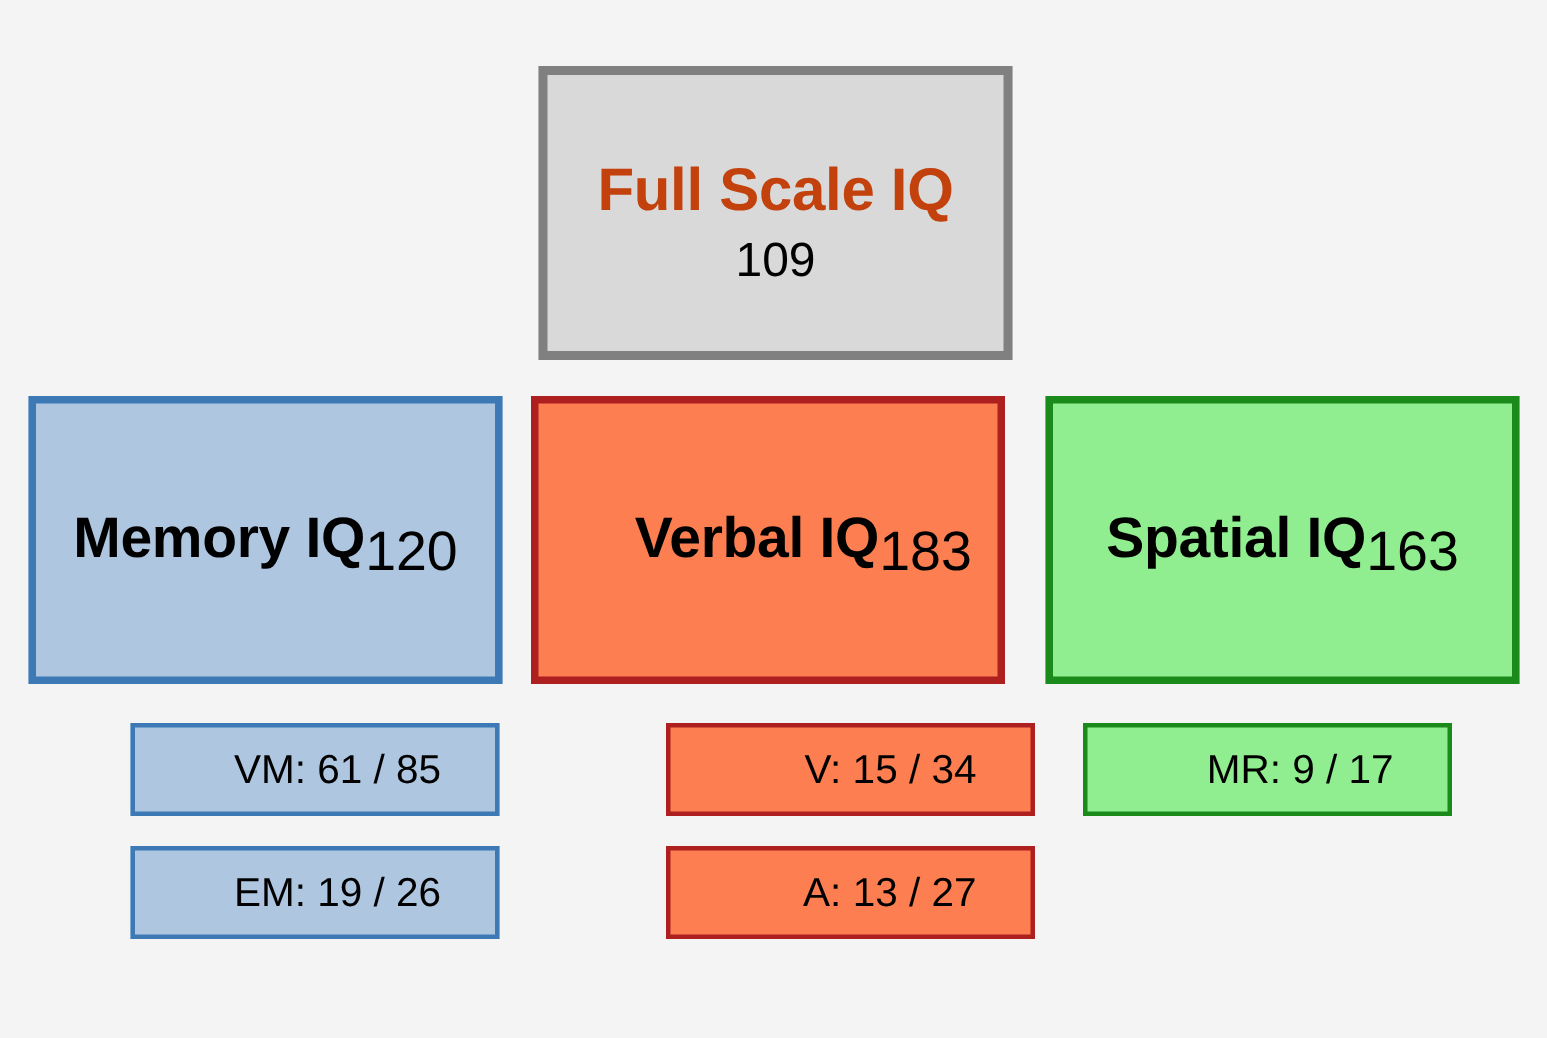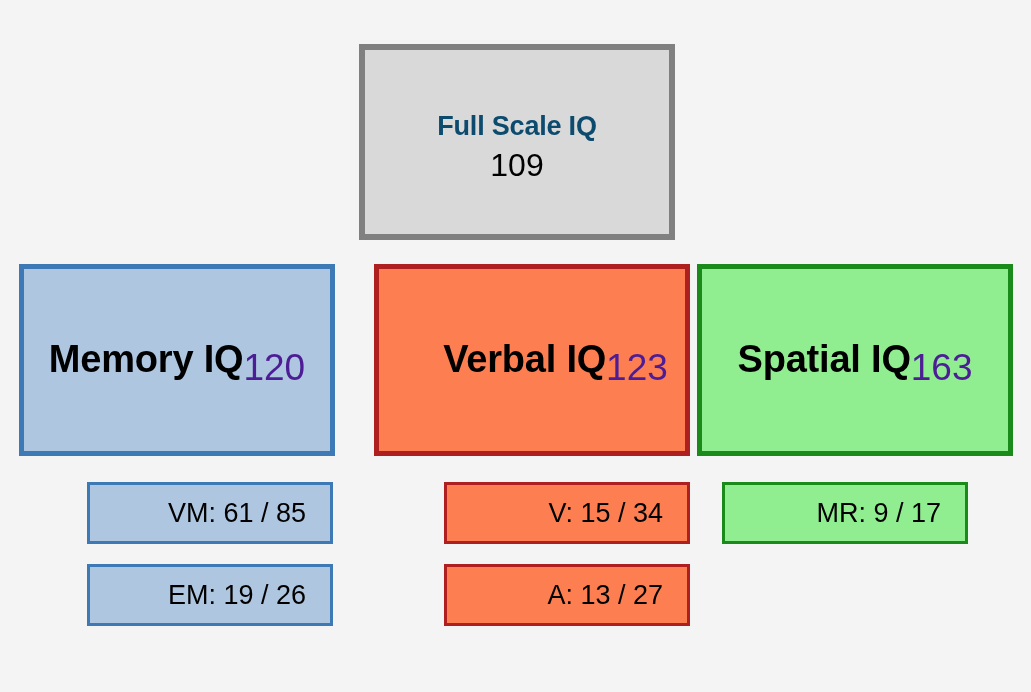--- a/index.html
+++ b/index.html
@@ -30,23 +30,23 @@
     height: 196px;
     box-sizing: border-box;
     border: 6px solid #808080;
     background: #d9d9d9;
     display: flex;
     flex-direction: column;
     align-items: center;
     justify-content: center;
   }
   .fullscale-box .box-title {
-    font-size: 27px;
+    font-size: 40px;
     font-weight: bold;
-    color: #0c4a6e;
+    color: #c2410c;
     line-height: 1.15;
     letter-spacing: -0.2px;
     margin-top: 12px;
   }
   .fullscale-box .box-score {
     font-size: 32px;
     font-weight: normal;
     color: #000;
     line-height: 1.2;
     margin-top: 4px;
@@ -69,45 +69,45 @@
   .domain-box .box-title {
     font-size: 38px;
     font-weight: bold;
     color: #000;
     line-height: 1.15;
     letter-spacing: -0.2px;
   }
   .domain-box .box-score {
     font-size: 37px;
     font-weight: normal;
-    color: #4c1d95;
+    color: #000000;
     line-height: 1.2;
     margin-top: 16px;
   }
 
   .col-memory  { left: 19px;  }
-  .col-verbal  { left: 374px; padding-left: 47px; }
+  .col-verbal  { left: 354px; padding-left: 47px; }
   .col-spatial { left: 697px; }
 
   .theme-memory  { background: #aec6e0; border-color: #3d7ab5; }
   .theme-verbal  { background: #fd7f51; border-color: #ae1f1f; }
   .theme-spatial { background: #90ee90; border-color: #1a8a1a; }
 
   
   .sub-box {
     position: absolute;
     width: 246px;
     height: 62px;
     box-sizing: border-box;
     border-width: 3px;
     border-style: solid;
     display: flex;
     align-items: center;
     justify-content: flex-end;
-    padding-right: 24px;
+    padding-right: 36px;
   }
   .sub-box .sub-label {
     font-size: 27px;
     font-weight: normal;
     color: #000;
     line-height: 1;
     white-space: nowrap;
   }
 
   .sub-row-1 { top: 482px; }
@@ -127,21 +127,21 @@
     <div class="box-score">109</div>
   </div>
 
   <div class="domain-box col-memory theme-memory">
     <div class="box-title">Memory IQ</div>
     <div class="box-score">120</div>
   </div>
 
   <div class="domain-box col-verbal theme-verbal">
     <div class="box-title">Verbal IQ</div>
-    <div class="box-score">123</div>
+    <div class="box-score">183</div>
   </div>
 
   <div class="domain-box col-spatial theme-spatial">
     <div class="box-title">Spatial IQ</div>
     <div class="box-score">163</div>
   </div>
 
   <div class="sub-box sub-row-1 sub-col-memory theme-memory">
     <span class="sub-label">VM: 61 / 85</span>
   </div>

